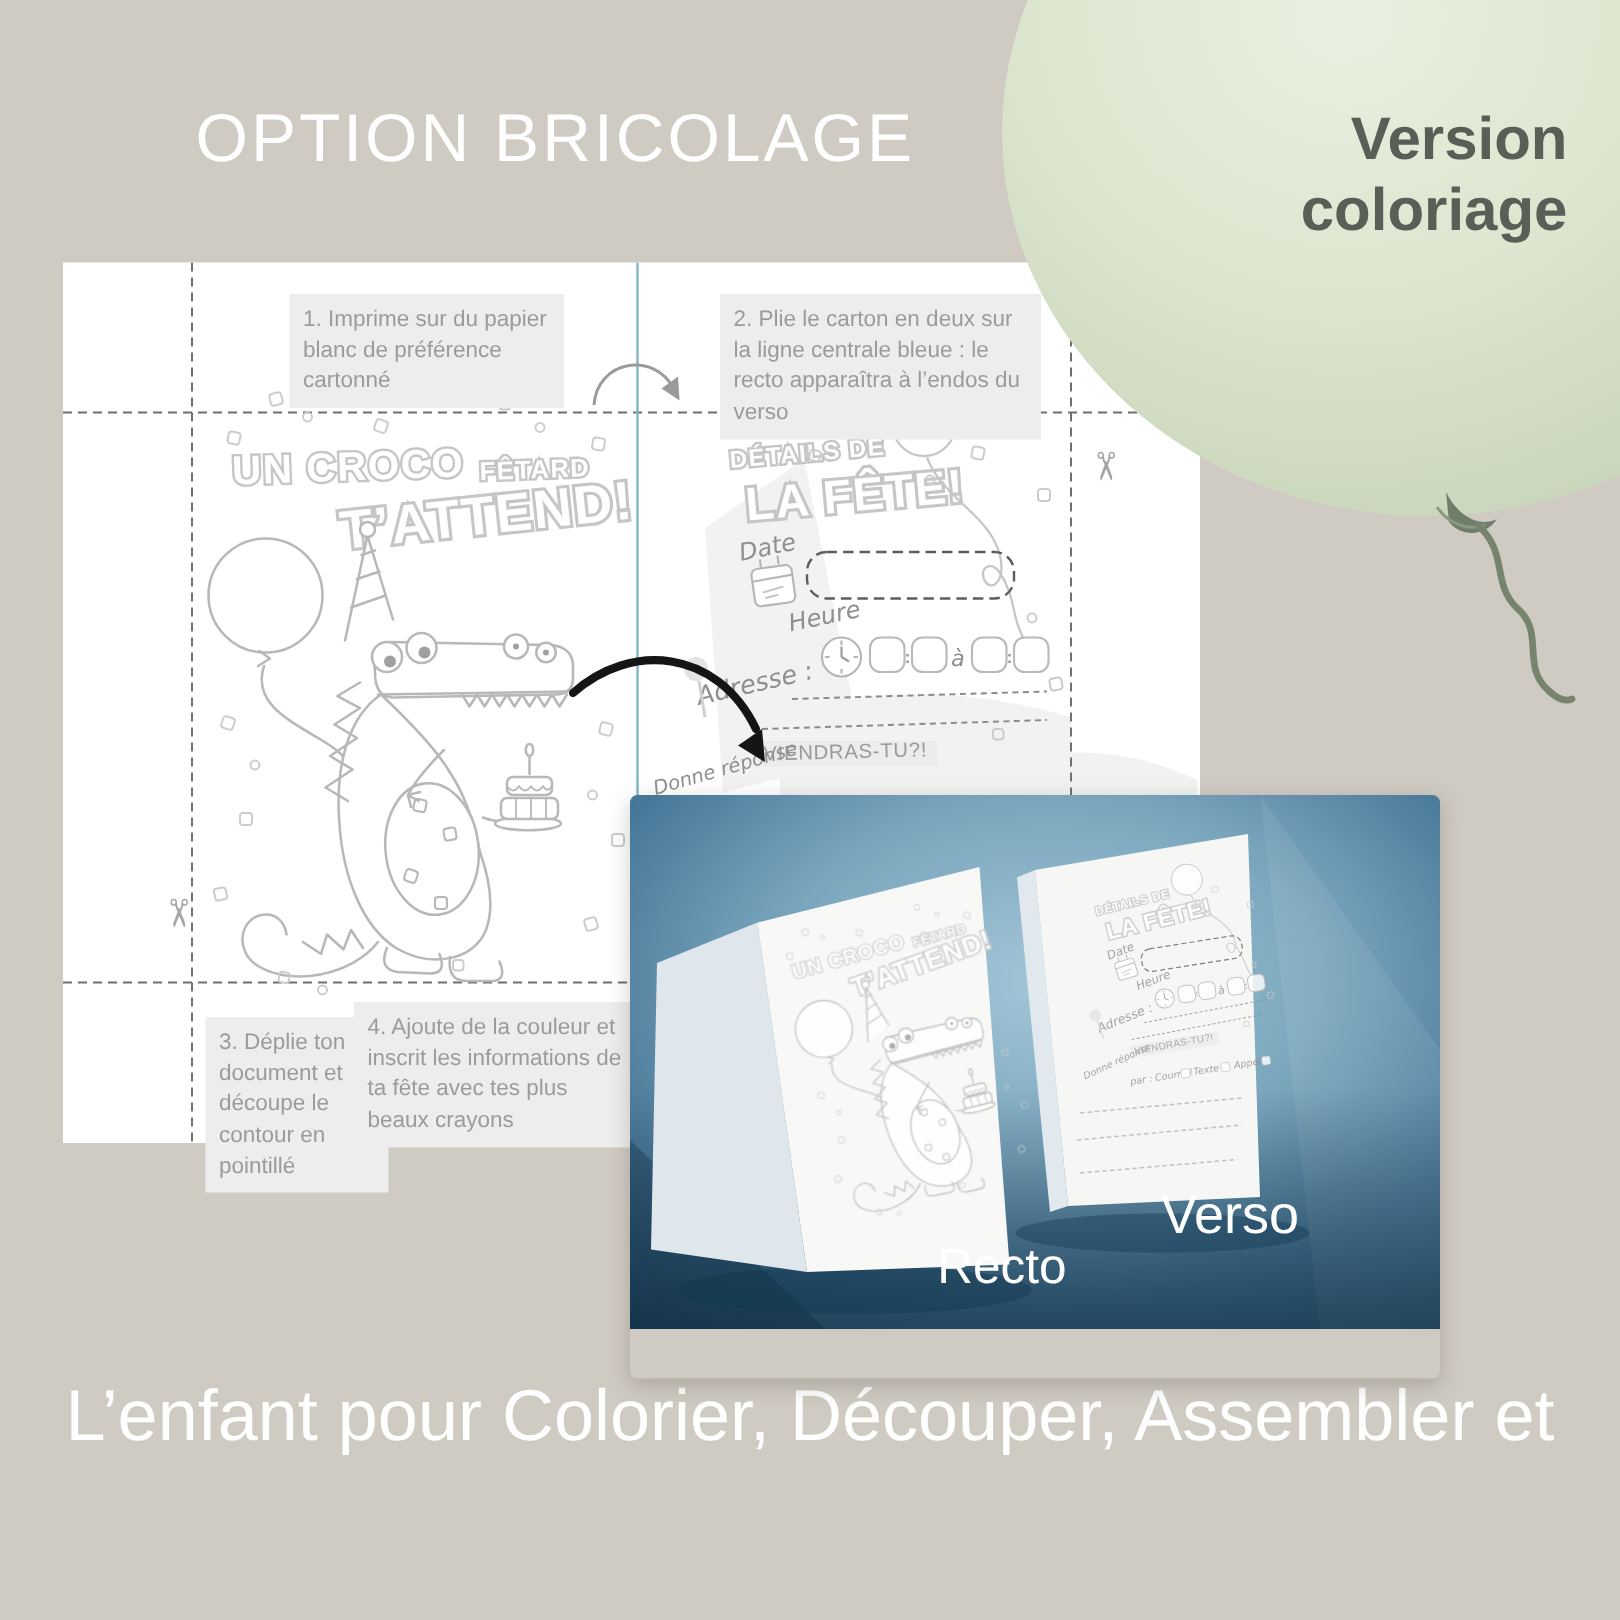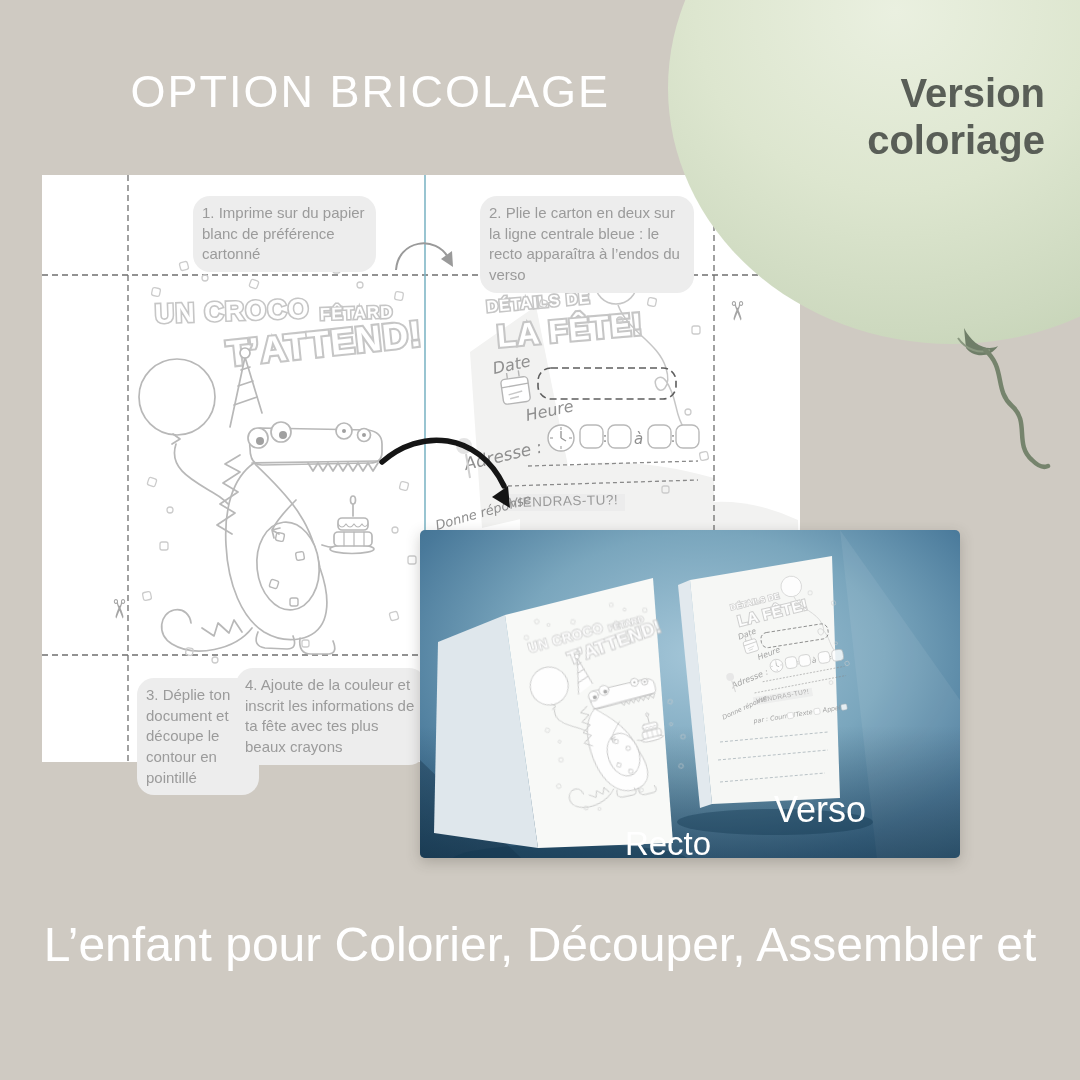--- a/index.html
+++ b/index.html
@@ -9,29 +9,29 @@
   .title{position:absolute;left:90px;top:66px;width:520px;text-align:right;
          font-size:45px;letter-spacing:2px;color:#ffffff;}
   .version{position:absolute;left:755px;top:70px;width:290px;text-align:right;
            font-size:40px;font-weight:bold;color:#595e57;line-height:1.17;z-index:6;}
 
   .sheet{position:absolute;left:42px;top:175px;width:758px;height:587px;
          background:#ffffff;z-index:1;}
   svg.tpl{position:absolute;left:42px;top:175px;width:758px;height:587px;z-index:2;}
 
   .instr{position:absolute;z-index:3;font-size:15px;line-height:1.38;color:#9b9b9b;
-         background:#ededed;border-radius:17px;padding:7px 9px;}
+         background:#ededed;border-radius:0;padding:7px 9px;}
   .i1{left:193px;top:196px;width:165px;}
   .i2{left:480px;top:196px;width:196px;}
   .i3{left:137px;top:664px;width:104px;margin-top:14px;}
   .i4{left:236px;top:668px;width:172px;}
 
   svg.balloon{position:absolute;left:640px;top:0;width:440px;height:500px;z-index:4;}
 
-  .photo{position:absolute;left:420px;top:530px;width:540px;height:328px;z-index:5;
+  .photo{position:absolute;left:420px;top:530px;width:540px;height:389px;z-index:5;
          border-radius:5px;overflow:hidden;box-shadow:0 4px 14px rgba(60,55,48,.25);}
 
   .caption{position:absolute;left:0;top:912px;width:1080px;text-align:center;z-index:1;
            font-size:48px;color:#ffffff;line-height:1.38;}
 
   
   text{font-family:"Liberation Sans",sans-serif;}
   .bub1{font-weight:bold;fill:#ffffff;stroke:#c6c6c6;stroke-width:3.2px;
         paint-order:stroke;letter-spacing:1px;}
   .bub2{font-weight:bold;fill:#ffffff;stroke:#c6c6c6;stroke-width:4.2px;

